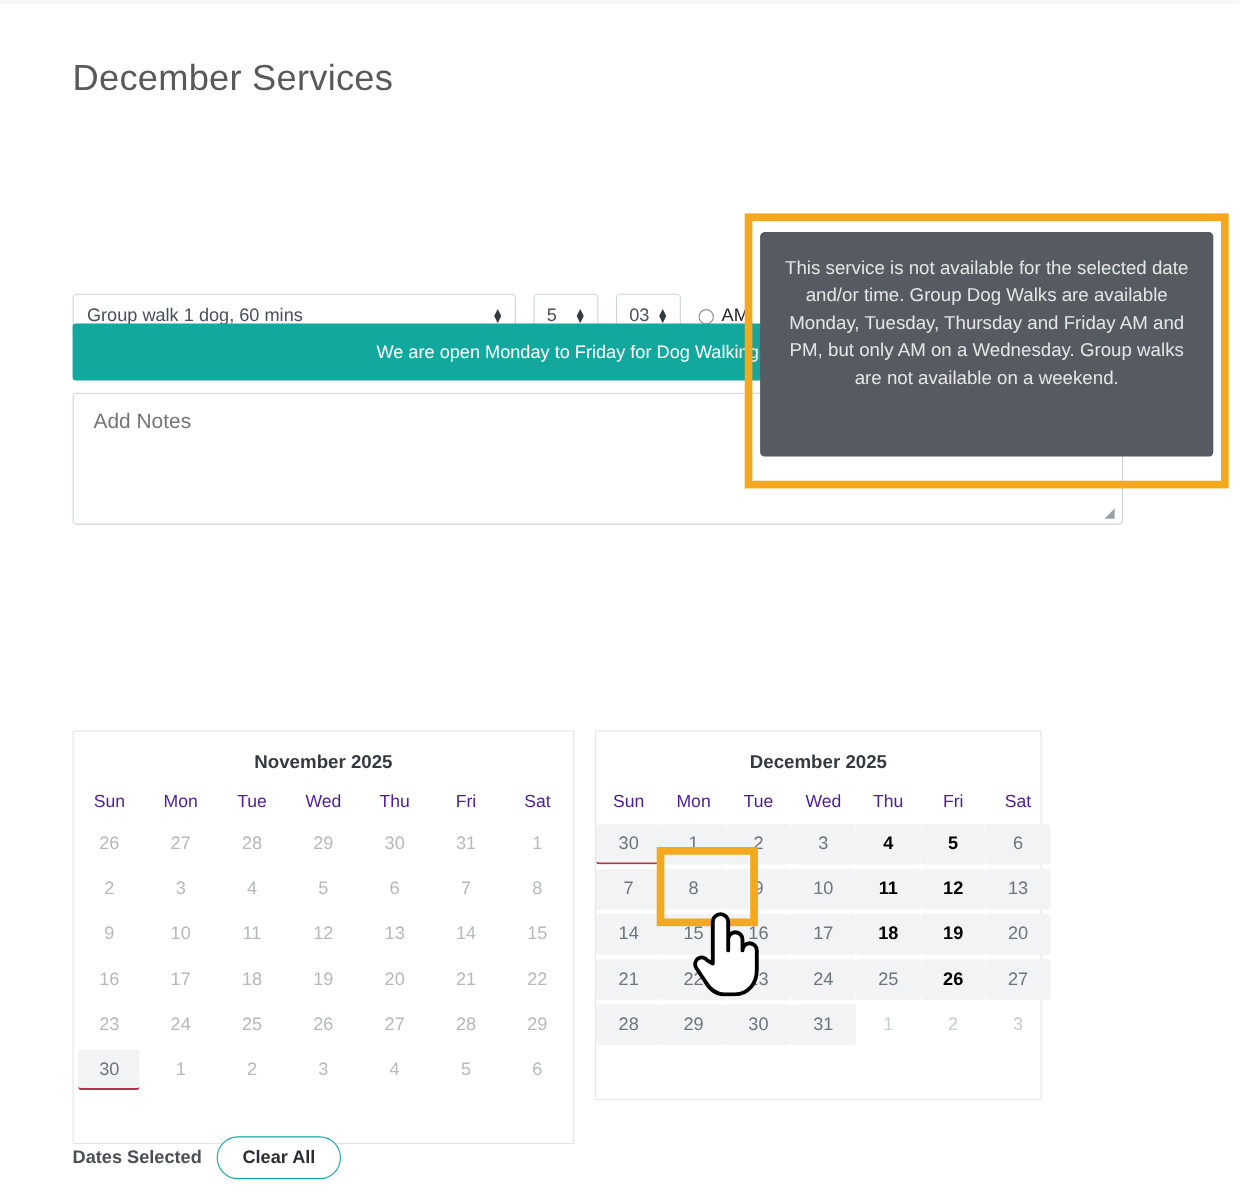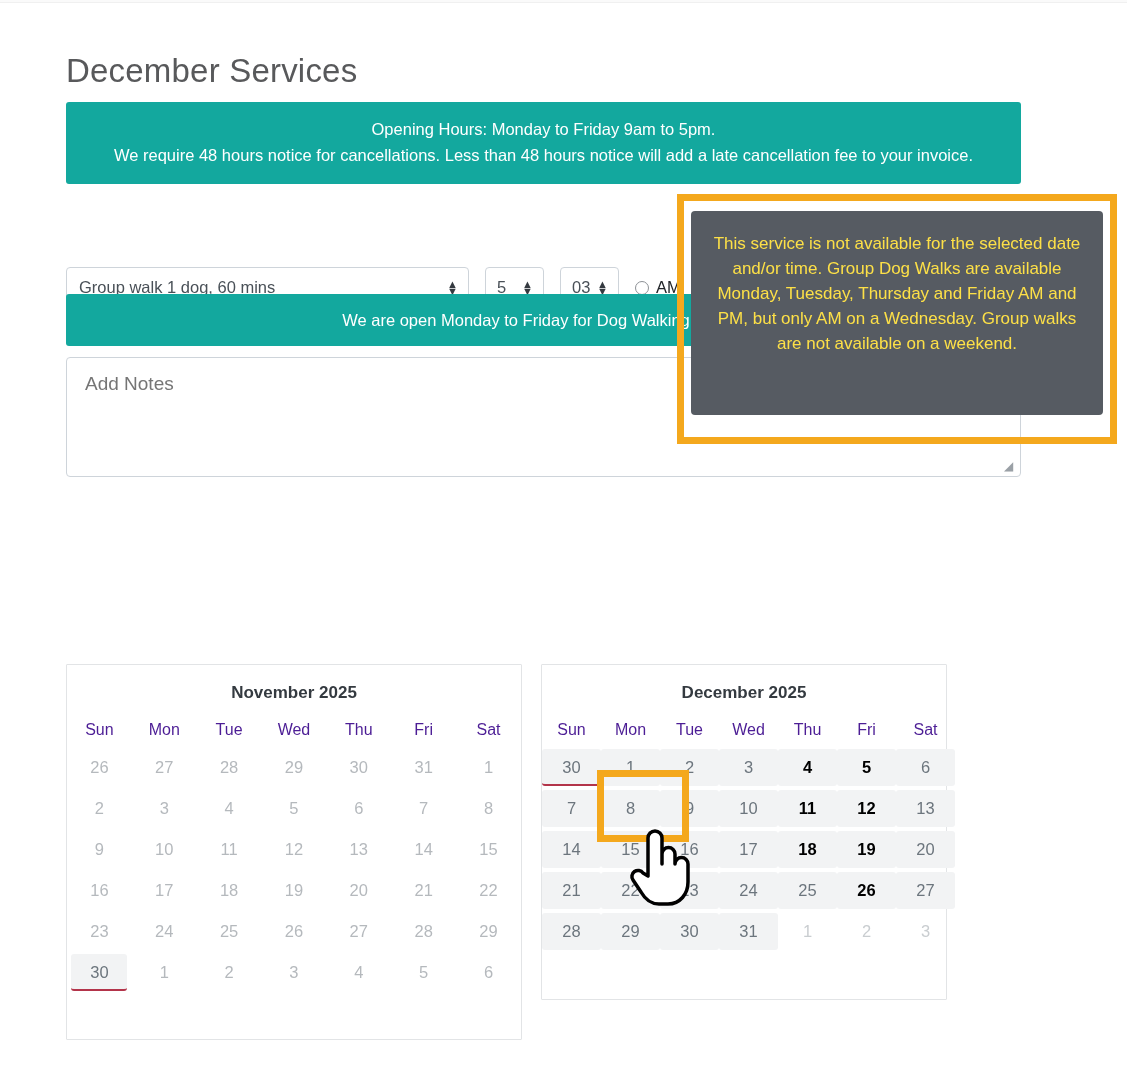--- a/index.html
+++ b/index.html
@@ -158,21 +158,21 @@
     background: transparent;
     z-index: 40;
   }
   .tooltip-inner {
     position: absolute;
     left: 691px;
     top: 211px;
     width: 412px;
     height: 204px;
     background: #565b62;
-    color: #fde047;
+    color: #e5e5e5;
     border-radius: 4px;
     font-size: 17px;
     line-height: 25px;
     text-align: center;
     padding: 20px 22px;
     z-index: 41;
   }
   .sel-dates-row {
     position: absolute;
     left: 0; right: 0;
@@ -278,24 +278,20 @@
 </style>
 </head>
 <body>
 
 <div class="page">
 
   <div class="top-rule"></div>
 
   <h1 class="page-title">December Services</h1>
 
-  <div class="banner">
-    <div>Opening Hours: Monday to Friday 9am to 5pm.</div>
-    <div>We require 48 hours notice for cancellations. Less than 48 hours notice will add a late cancellation fee to your invoice.</div>
-  </div>
 
   <div class="controls-row">
     <div class="svc-select">
       <span>Group walk 1 dog, 60 mins</span>
       <span class="spinner-arrows">
         <span>▲</span>
           <span>▼</span>
       </span>
     </div>
 
@@ -624,14 +620,18 @@
           </tr>
         </tbody>
     </table>
   </div>
 
   <div class="cursor-box"></div>
   <svg class="cursor-hand" viewBox="0 0 70 82">
     <path d="M22 52 L22 14 a7 7 0 0 1 14 0 L36 40 L36 30 a6.5 6.5 0 0 1 13 0 L49 40 a6.5 6.5 0 0 1 13 0 L62 58 c0 12 -8 22 -20 22 l-9 0 c-9 0 -14 -5 -18 -12 L7 56 a6 6 0 0 1 10 -7 z" fill="#ffffff" stroke="#000000" stroke-width="3.5" stroke-linejoin="round"></path>
   </svg>
 
+  <div class="footer-row">
+    <span class="dates-selected-label">Dates Selected</span>
+    <button class="clear-all">Clear All</button>
+  </div>
 
 </div>
 
 </body></html>

